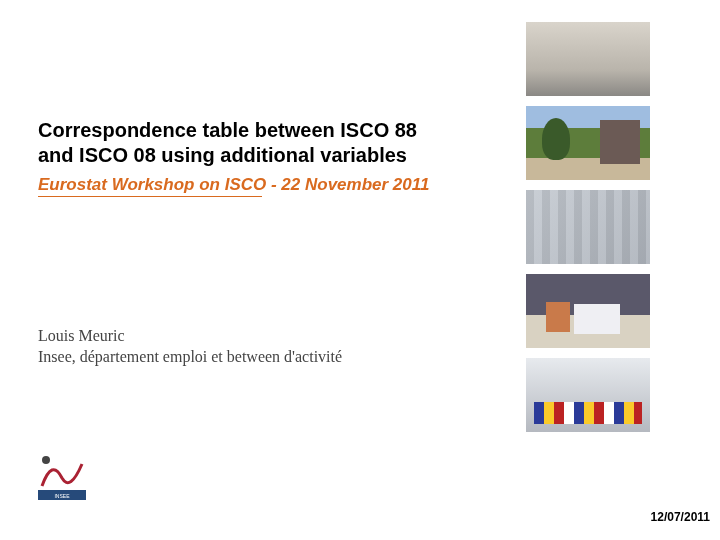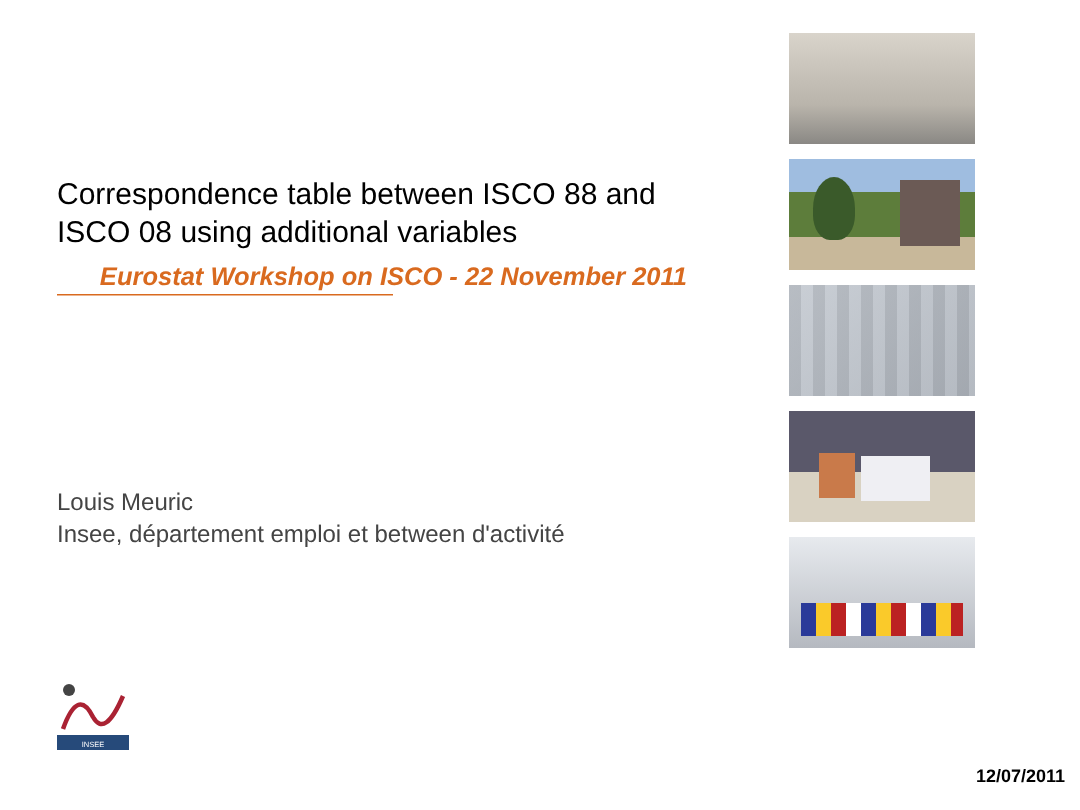--- a/index.html
+++ b/index.html
@@ -10,48 +10,48 @@
     position: relative;
     overflow: hidden;
   }
   .content-area {
     position: absolute;
     left: 38px; top: 118px;
     width: 420px;
   }
   .title {
     font-size: 20px;
-    font-weight: normal;
+    font-weight: bold;
     color: #000;
     line-height: 1.25;
   }
   .subtitle-wrap {
     margin-top: 6px;
     position: relative;
-    text-align: right;
   }
   .subtitle {
     font-size: 17px;
     font-style: italic;
     font-weight: bold;
     color: #d96a1f;
     line-height: 1.3;
   }
   .subtitle-underline {
     position: absolute;
     left: 0; top: 22px;
     width: 224px;
     height: 0;
     border-bottom: 1.5px solid #d96a1f;
   }
   .author {
     margin-top: 130px;
     font-size: 16px;
     color: #444;
     line-height: 1.3;
+    font-family: Liberation Serif, serif;
   }
   .logo {
     position: absolute;
     left: 36px; bottom: 38px;
     width: 52px; height: 52px;
   }
   .logo svg { width: 100%; height: 100%; }
   .thumbs {
     position: absolute;
     right: 70px; top: 22px;

